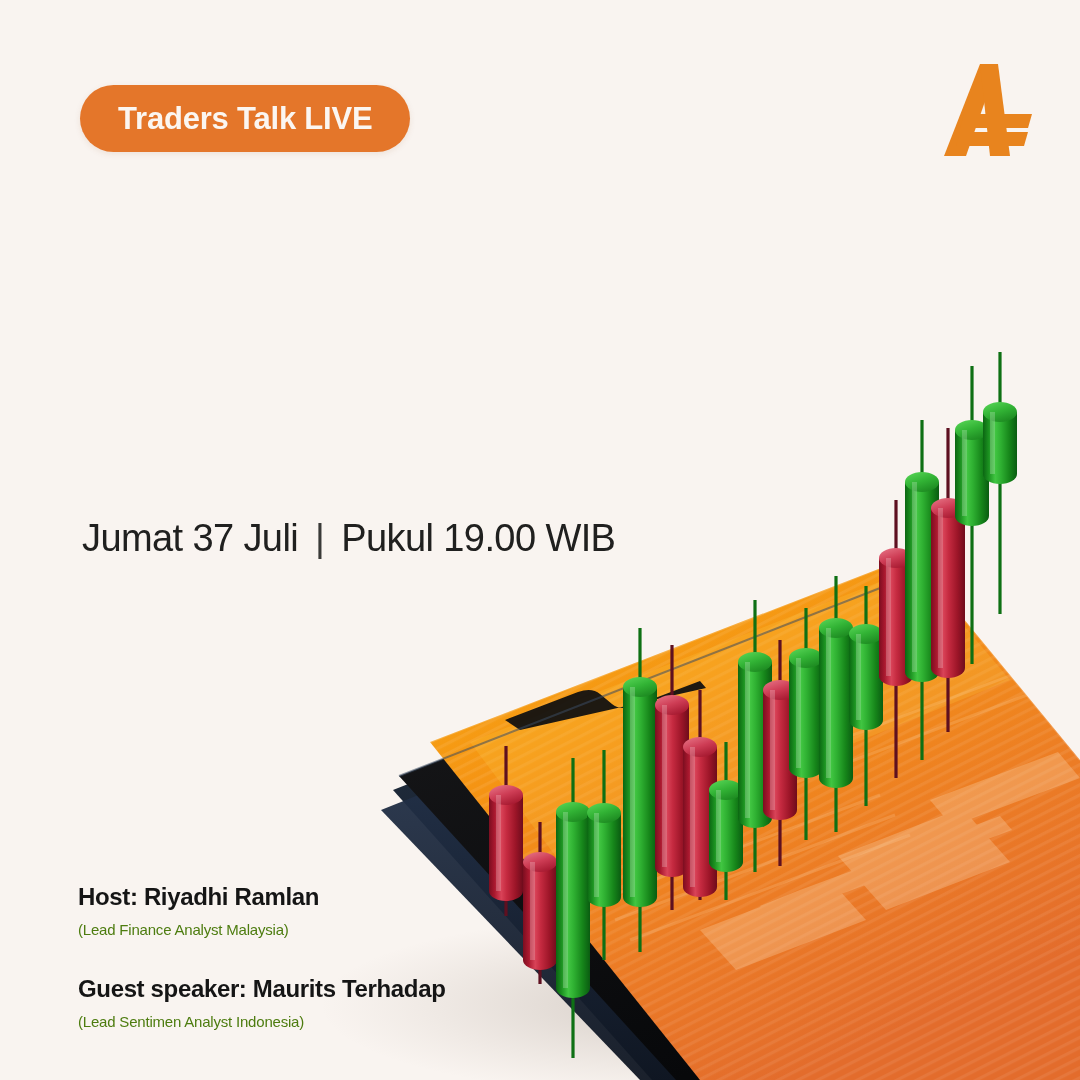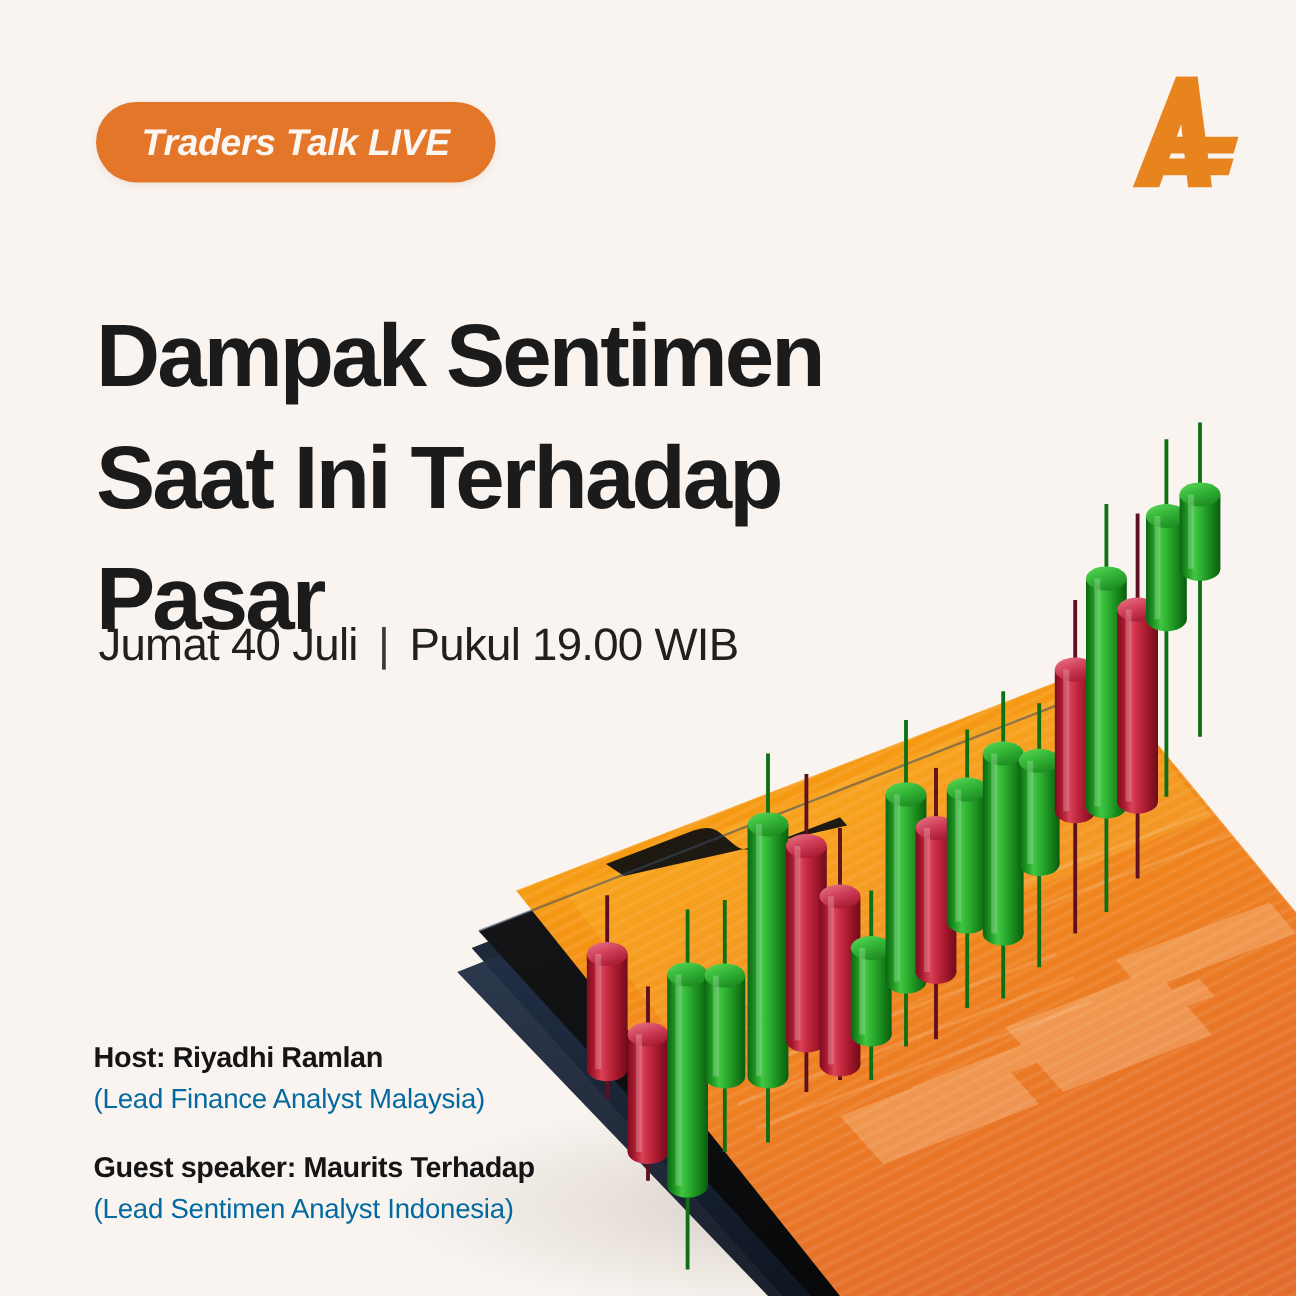--- a/index.html
+++ b/index.html
@@ -28,21 +28,20 @@
     height:67px;box-sizing:border-box;
     display:flex;align-items:center;justify-content:center;
     padding:0 38px;
     background:#E4762A;
     border-radius:999px;
     color:#FBF6F1;
     font-size:31px;font-weight:bold;
     letter-spacing:-0.2px;
     white-space:nowrap;
     box-shadow:0 2px 6px rgba(140,70,20,.10);
-    font-style:italic;
   }
 
   .headline{
     position:absolute;left:80px;top:196px;
     width:720px;
     color:#1B1B1B;
     font-size:74px;
     font-weight:bold;
     line-height:101px;
     letter-spacing:-2.4px;
@@ -66,24 +65,25 @@
 
   .credits{position:absolute;left:78px;top:866px;width:560px;}
   .credit-block{margin-bottom:28px;}
   .credit-block:last-child{margin-bottom:0;}
   .credit-name{
     color:#151515;
     font-size:24px;font-weight:bold;
     letter-spacing:-0.35px;
     line-height:32px;
     white-space:nowrap;
+    margin-top:15px;
   }
   .credit-role{
-    color:#0369a1;
-    font-size:23px;font-weight:400;
+    color:#4d7c0f;
+    font-size:15px;font-weight:400;
     letter-spacing:-0.2px;
     line-height:30px;
     margin-top:2px;
     white-space:nowrap;
   }
 
   .logo{
     position:absolute;right:42px;top:58px;
     width:102px;height:104px;
   }
@@ -331,28 +331,23 @@
         </g>
     </svg>
   </div>
 
   <div id="copy">
 
     <div class="badge">
       <span>Traders Talk LIVE</span>
     </div>
 
-    <h1 class="headline">
-      <span class="hl-line">Dampak Sentimen</span>
-      <span class="hl-line">Saat Ini Terhadap</span>
-      <span class="hl-line">Pasar</span>
-    </h1>
 
     <div class="subtitle">
-      <span>Jumat 40 Juli</span>
+      <span>Jumat 37 Juli</span>
       <span class="sep">|</span>
       <span>Pukul 19.00 WIB</span>
     </div>
 
     <div class="credits">
       <div class="credit-block">
         <div class="credit-name">Host: Riyadhi Ramlan</div>
         <div class="credit-role">(Lead Finance Analyst Malaysia)</div>
       </div>
       <div class="credit-block">

